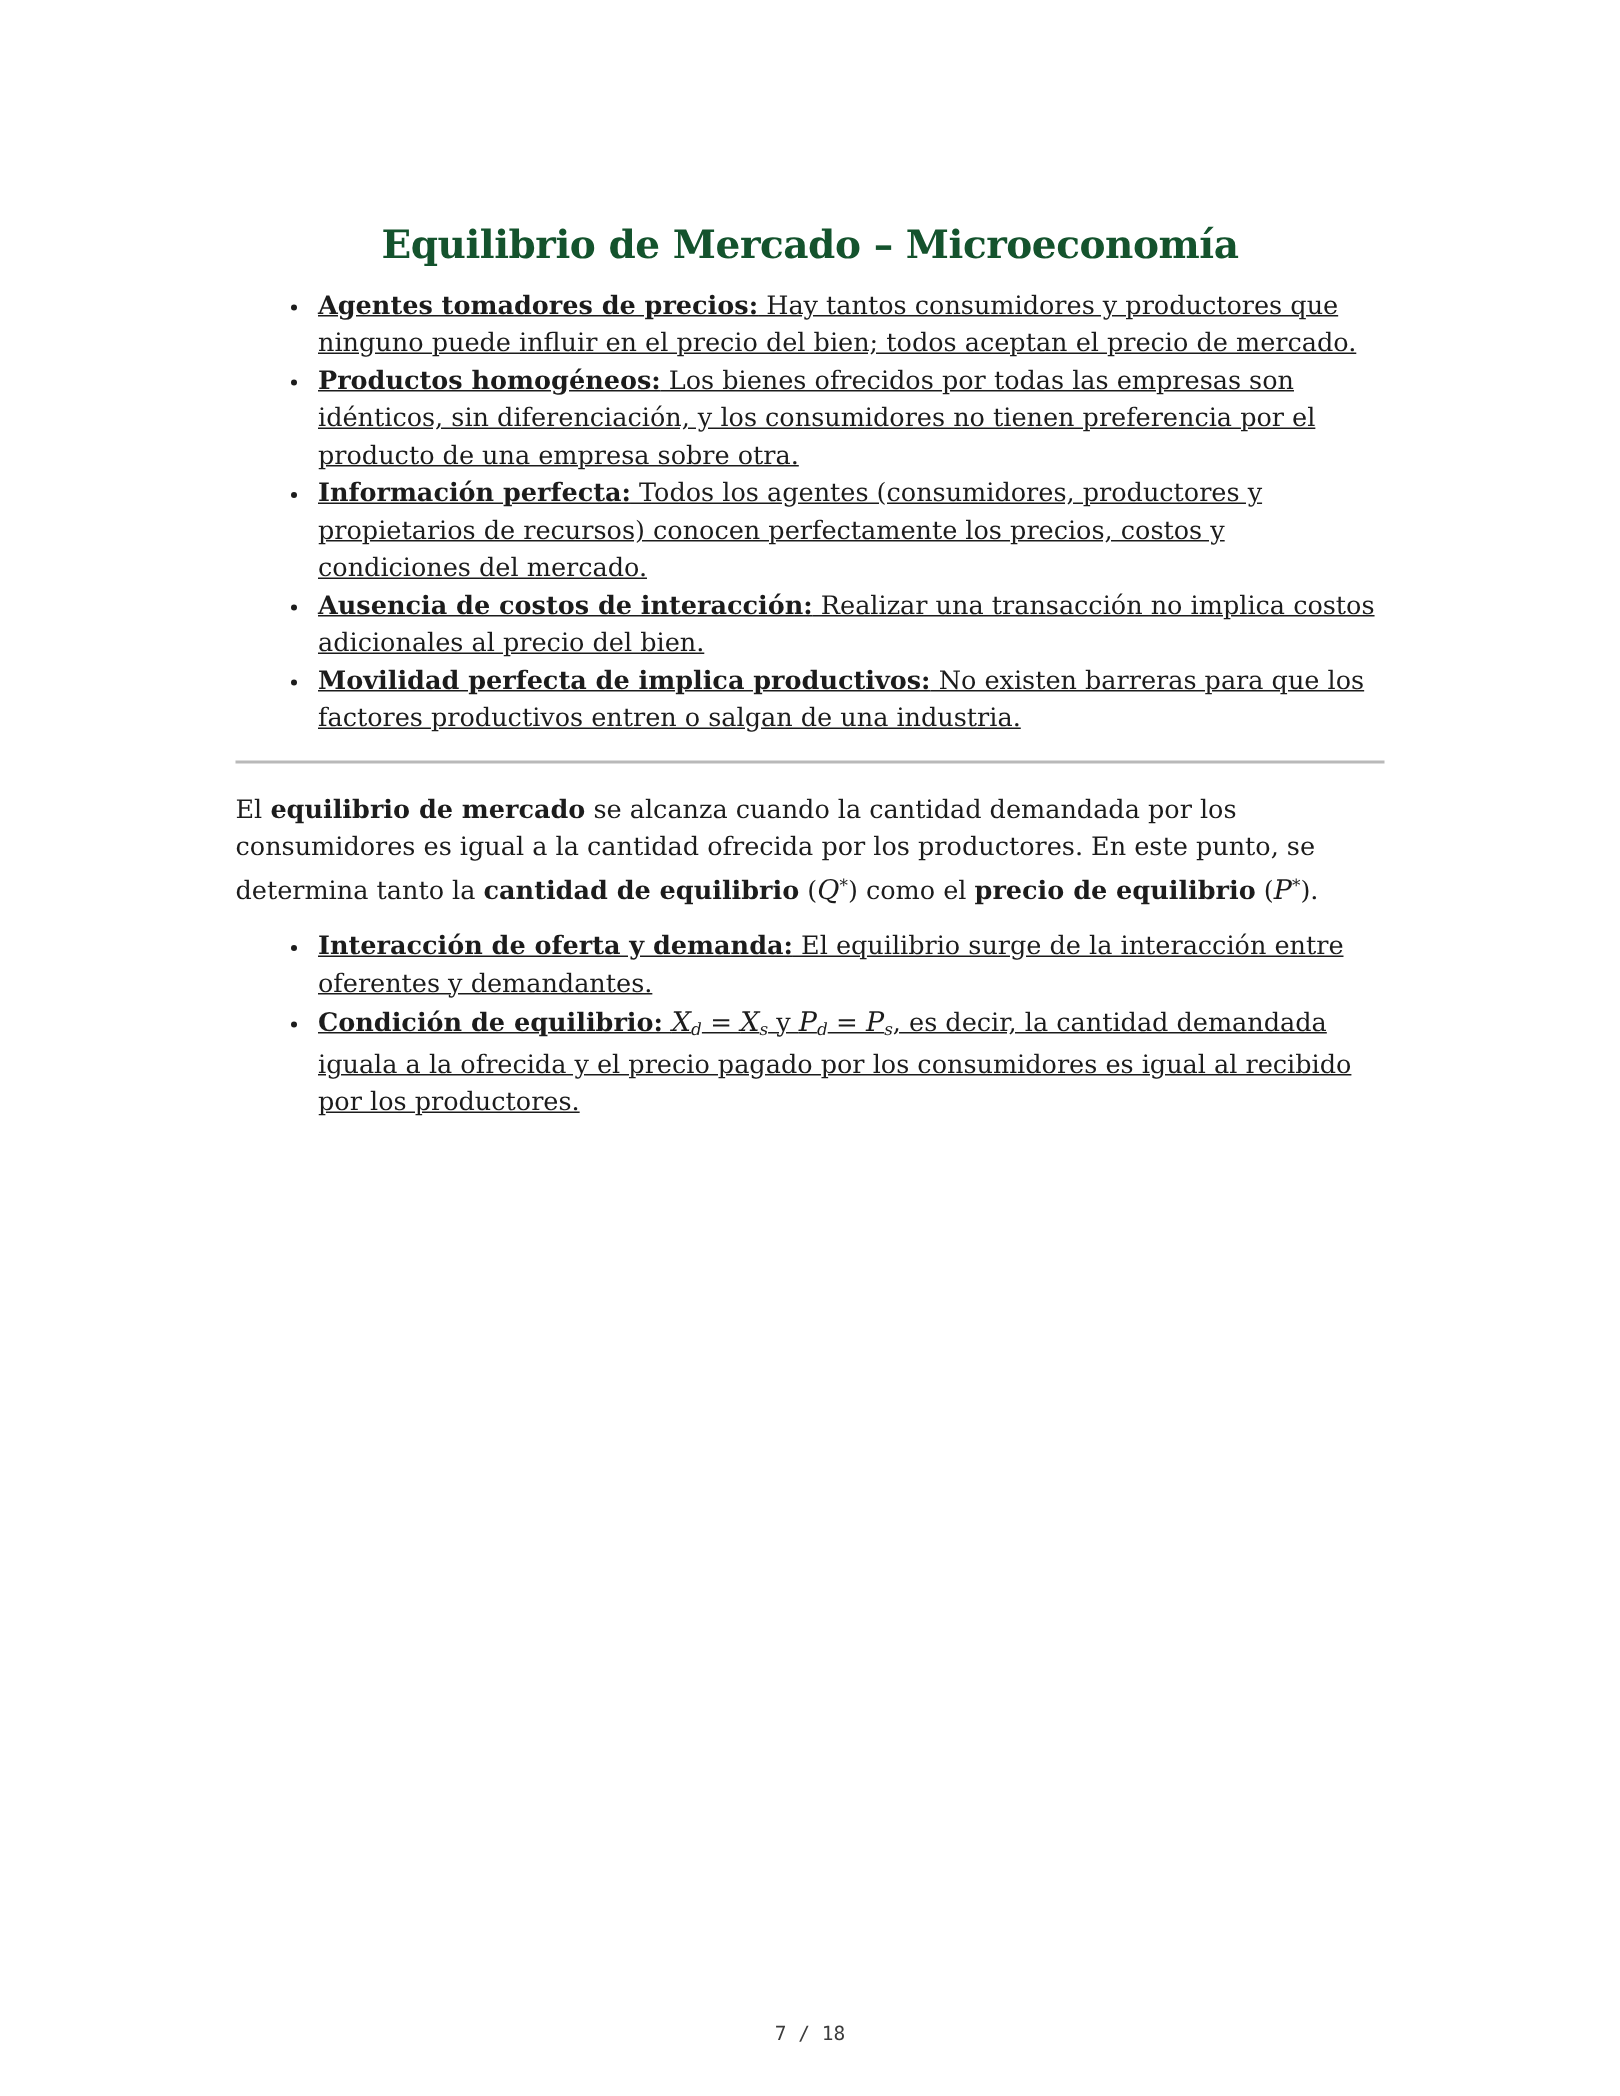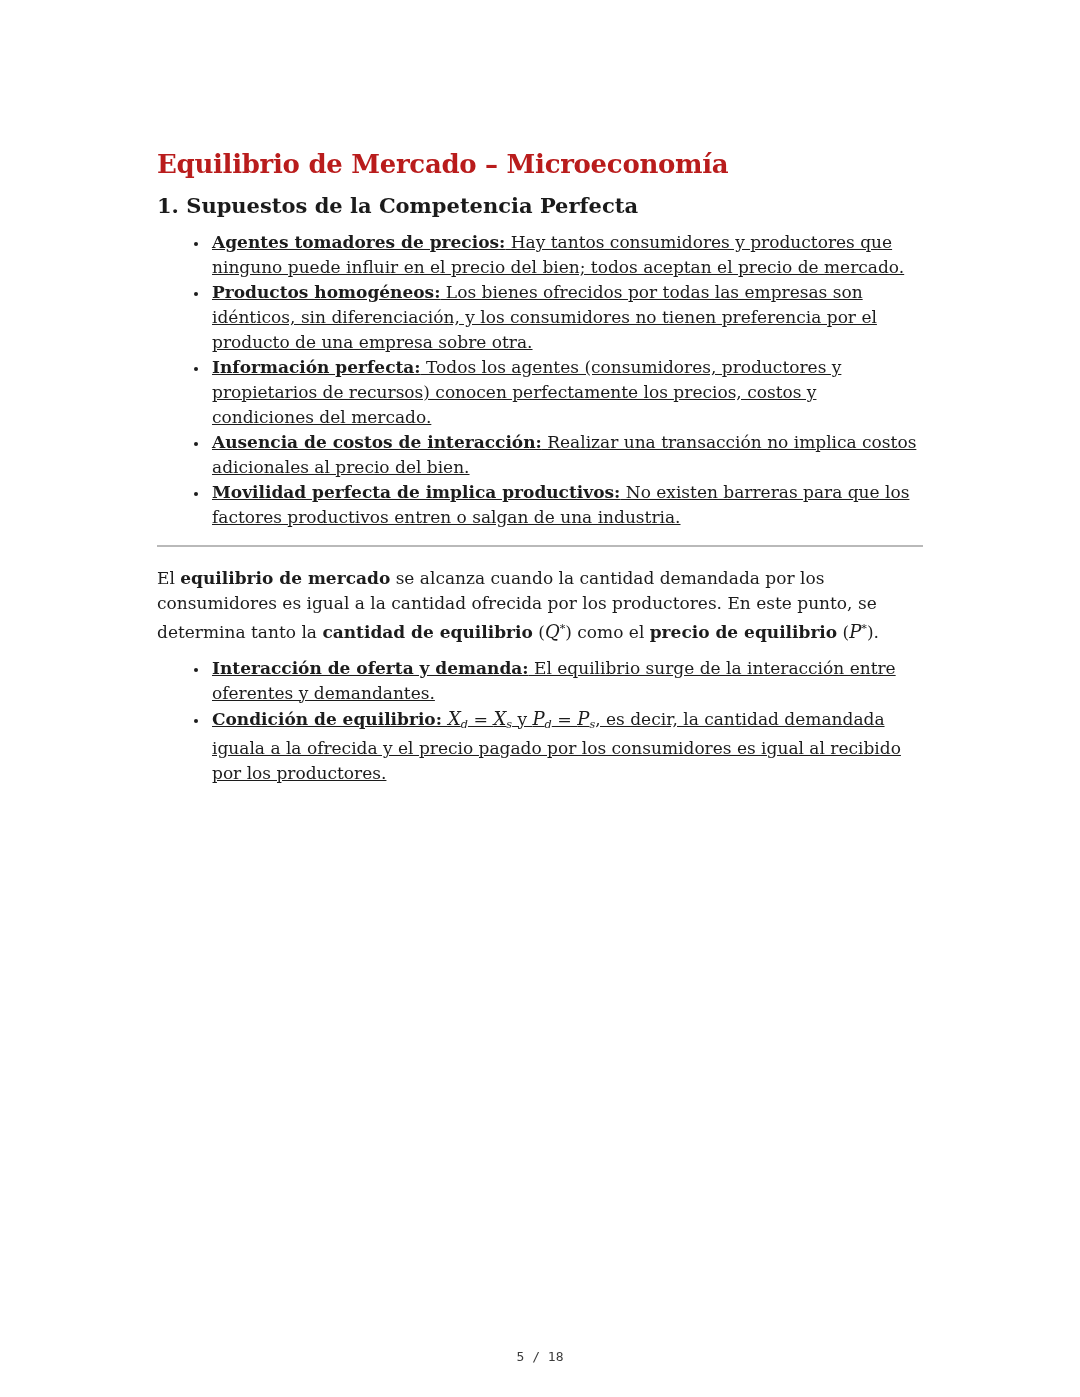--- a/index.html
+++ b/index.html
@@ -8,21 +8,21 @@
     width:1080px;height:1397px;
     background:#ffffff;
     font-family:"DejaVu Serif","Liberation Serif",serif;
     color:#1c1c1c;
     overflow:hidden;
   }
   .content{position:absolute;left:157px;top:148px;width:766px;}
   .doc-title{
     margin:0 0 12px 0;
     font-size:26px;line-height:32px;font-weight:700;
-    text-align:left;letter-spacing:-0.3px;color:#b91c1c;
+    text-align:center;letter-spacing:-0.3px;color:#14532d;
   }
   .sec-heading{
     margin:0 0 7px 0;
     font-size:21px;line-height:27px;font-weight:700;color:#1b1b1b;
   }
   .para{margin:0;font-size:17px;line-height:25px;}
   .blist{
     margin:11px 0 0 0;padding:0 0 0 52px;
     list-style:disc outside;
     font-size:17px;line-height:25px;
@@ -46,21 +46,20 @@
 </style>
 </head>
 <body>
 
 <div class="sheet">
   <div class="content">
 
     <h1 class="doc-title">Equilibrio de Mercado – Microeconomía</h1>
 
     <section>
-      <h2 class="sec-heading">1. Supuestos de la Competencia Perfecta</h2>
       <ul class="blist">
         <li><span class="b">Agentes tomadores de precios:</span><span> Hay tantos consumidores y productores que ninguno puede influir en el precio del bien; todos aceptan el precio de mercado.</span></li>
         <li><span class="b">Productos homogéneos:</span><span> Los bienes ofrecidos por todas las empresas son idénticos, sin diferenciación, y los consumidores no tienen preferencia por el producto de una empresa sobre otra.</span></li>
         <li><span class="b">Información perfecta:</span><span> Todos los agentes (consumidores, productores y propietarios de recursos) conocen perfectamente los precios, costos y condiciones del mercado.</span></li>
         <li><span class="b">Ausencia de costos de interacción:</span><span> Realizar una transacción no implica costos adicionales al precio del bien.</span></li>
         <li><span class="b">Movilidad perfecta de implica productivos:</span><span> No existen barreras para que los factores productivos entren o salgan de una industria.</span></li>
       </ul>
     </section>
 
     <hr class="divider">
@@ -68,14 +67,14 @@
     <section class="section-2">
       <p class="para"><span>El </span><span class="b">equilibrio de mercado</span><span> se alcanza cuando la cantidad demandada por los consumidores es igual a la cantidad ofrecida por los productores. En este punto, se determina tanto la </span><span class="b">cantidad de equilibrio</span><span> (</span><span class="mi">Q</span><span class="sup">*</span><span>) como el </span><span class="b">precio de equilibrio</span><span> (</span><span class="mi">P</span><span class="sup">*</span><span>).</span></p>
       <ul class="blist">
         <li><span class="b">Interacción de oferta y demanda:</span><span> El equilibrio surge de la interacción entre oferentes y demandantes.</span></li>
         <li><span class="b">Condición de equilibrio: </span><span class="mi">X</span><span class="msub">d</span><span class="mo"> = </span><span class="mi">X</span><span class="msub">s</span><span> y </span><span class="mi">P</span><span class="msub">d</span><span class="mo"> = </span><span class="mi">P</span><span class="msub">s</span><span>, es decir, la cantidad demandada iguala a la ofrecida y el precio pagado por los consumidores es igual al recibido por los productores.</span></li>
       </ul>
     </section>
 
   </div>
 
-  <div class="page-footer">5 / 18</div>
+  <div class="page-footer">7 / 18</div>
 </div>
 
 </body></html>

